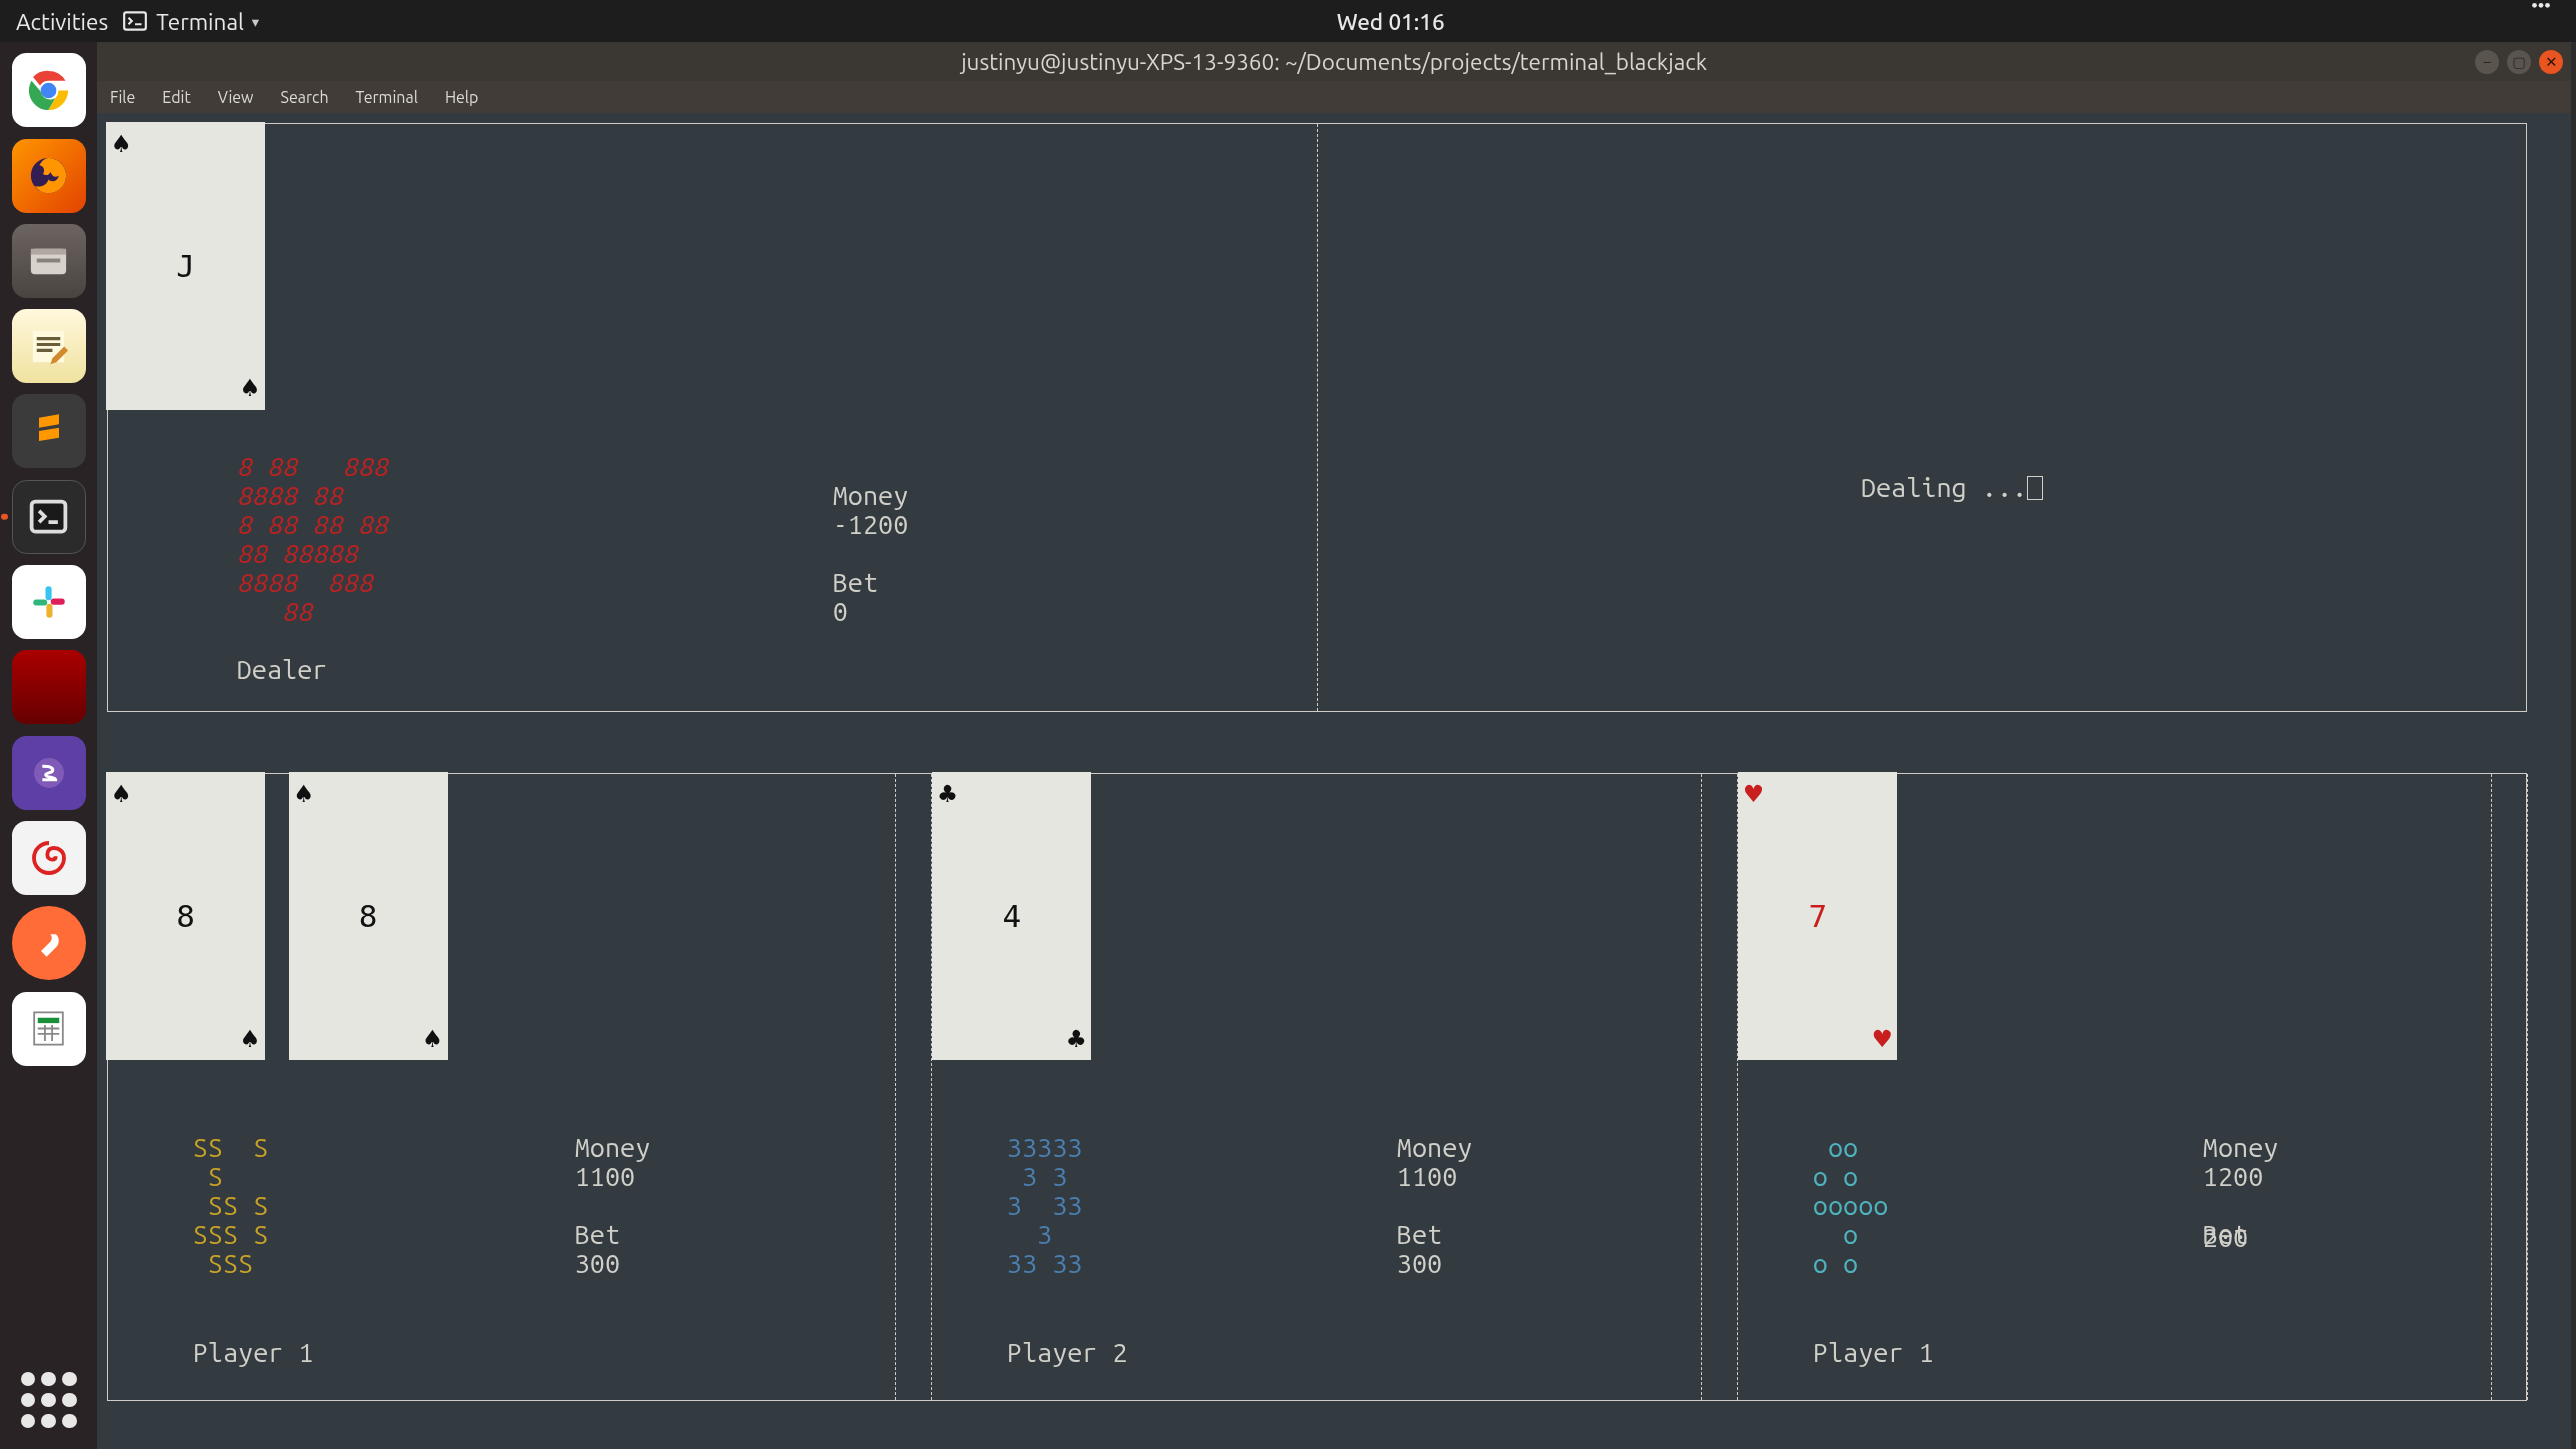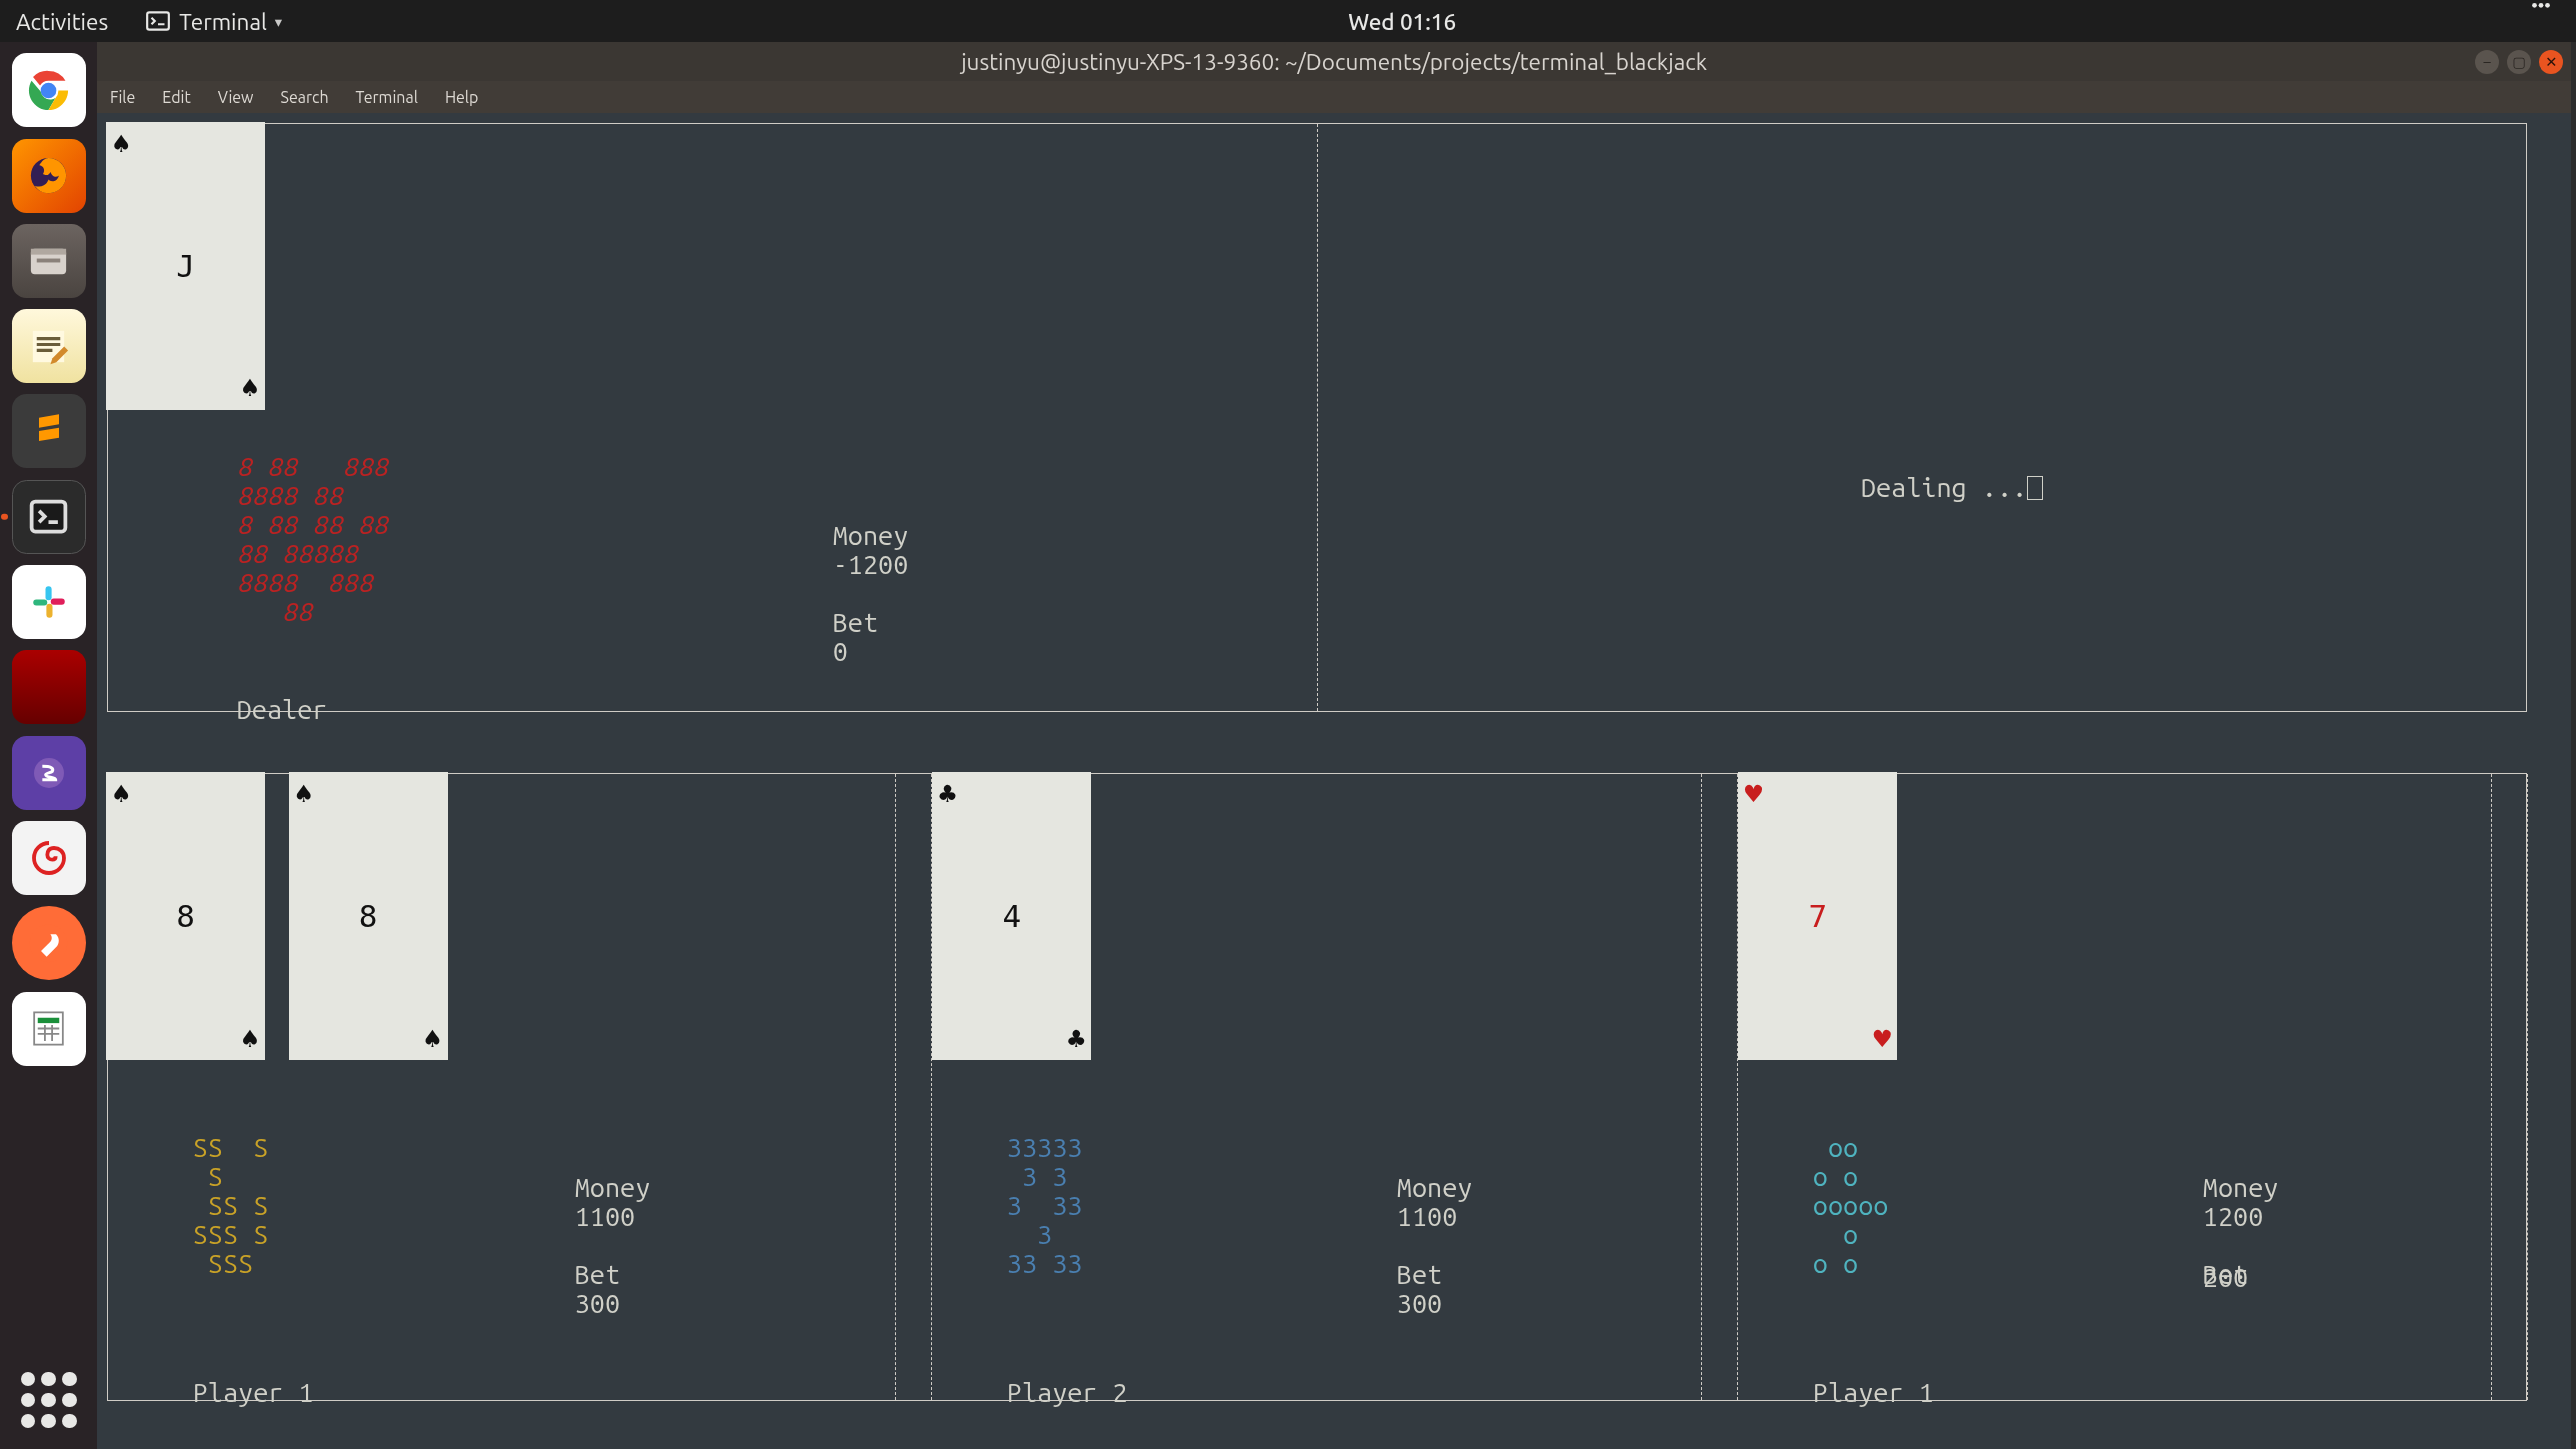--- a/index.html
+++ b/index.html
@@ -15,21 +15,21 @@
 .top-panel {
   height: 42px;
   background: #1d1d1d;
   color: #e8e8e6;
   display: flex;
   align-items: center;
   padding: 0 16px;
   font-family: "Ubuntu", sans-serif;
   font-size: 22.5px;
 }
-.top-panel .left { display: flex; align-items: center; gap: 37px; }
+.top-panel .left { display: flex; align-items: center; gap: 14px; }
 .top-panel .center { flex: 1; text-align: center; font-weight: 500; }
 .top-panel .right { display: flex; align-items: center; gap: 24px; flex-direction: column; }
 .top-panel .term-sel { display: flex; align-items: center; gap: 8px; }
 .panel-icon { display: inline-block; width: 26px; height: 26px; color: #e8e8e6; }
 .panel-icon svg { width:100%; height:100%; display:block; }
 .dropdown-arrow { font-size: 14.5px; opacity: 0.85;}
 
 .launcher {
   position: absolute;
   left: 0; top: 42px; bottom: 0;
@@ -109,21 +109,21 @@
 .suit-top{position:absolute;left:6.4px;top:4.8px;font-size:29px;}
 .suit-bot{position:absolute;right:6.4px;bottom:4.8px;font-size:29px;}
 .card .rank{position:absolute;left:0;right:0;top:50%;transform:translateY(-50%);text-align:center;font-size:31px;font-family:monospace;}
 .red{color:#c81e1e;}
 
 .mono{white-space:pre;font-family:"Ubuntu Mono",monospace;font-size:27px;line-height:29px;}
 .ascii{color:#b22;font-style:italic;}
 .ascii-yellow{color:#c9a227;}
 .ascii-blue{color:#4a7fb0;}
 .ascii-cyan{color:#4fb3bf;}
-.lbl{color:#d0d0c8;margin-top:40px;}
+.lbl{color:#d0d0c8;}
 .status{position:absolute;color:#d0d0c8;font-family:"Ubuntu Mono",monospace;font-size:27px;}
 .cursor-box{display:inline-block;border:1.6px solid #d0d0c8;width:16px;height:24px;vertical-align:-3.2px;}
 
 .pair{
   position:absolute;top:0;bottom:0;width:37px;
 }
 .pair .a,.pair .b{position:absolute;top:0;bottom:0;border-left:1.6px dashed #d0ccc6;}
 .pair .a{left:0;} .pair .b{right:0;}
 </style>
 </head>

